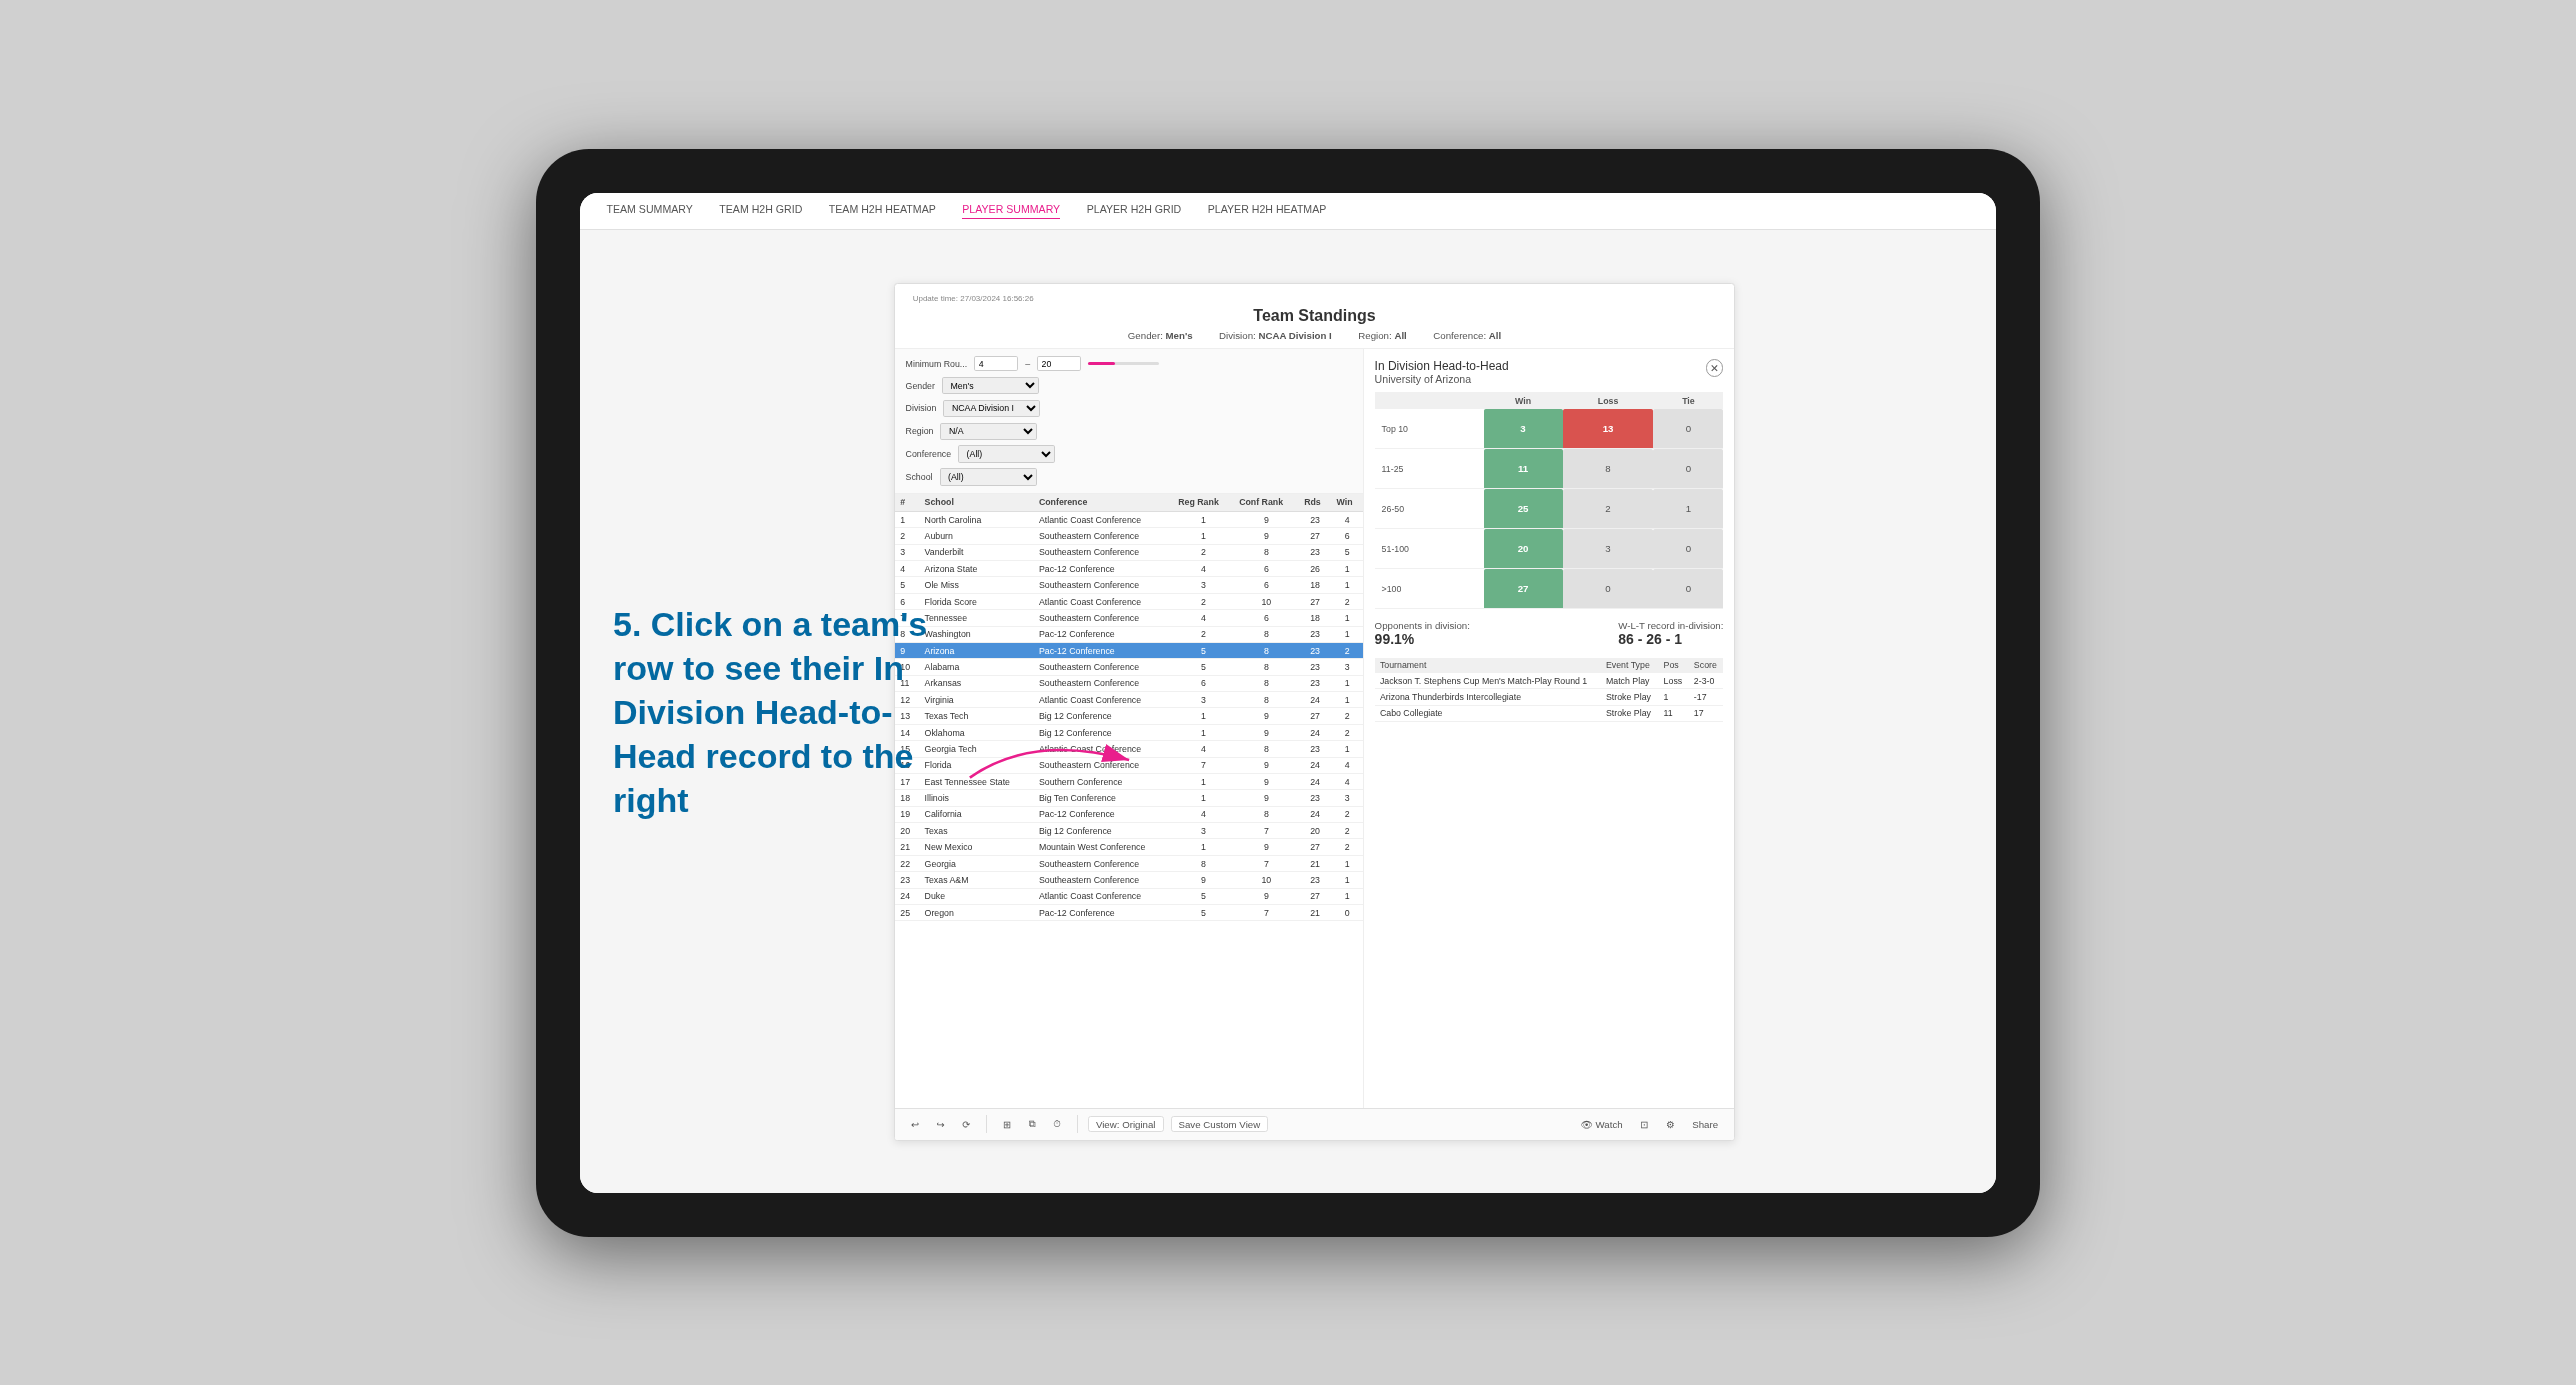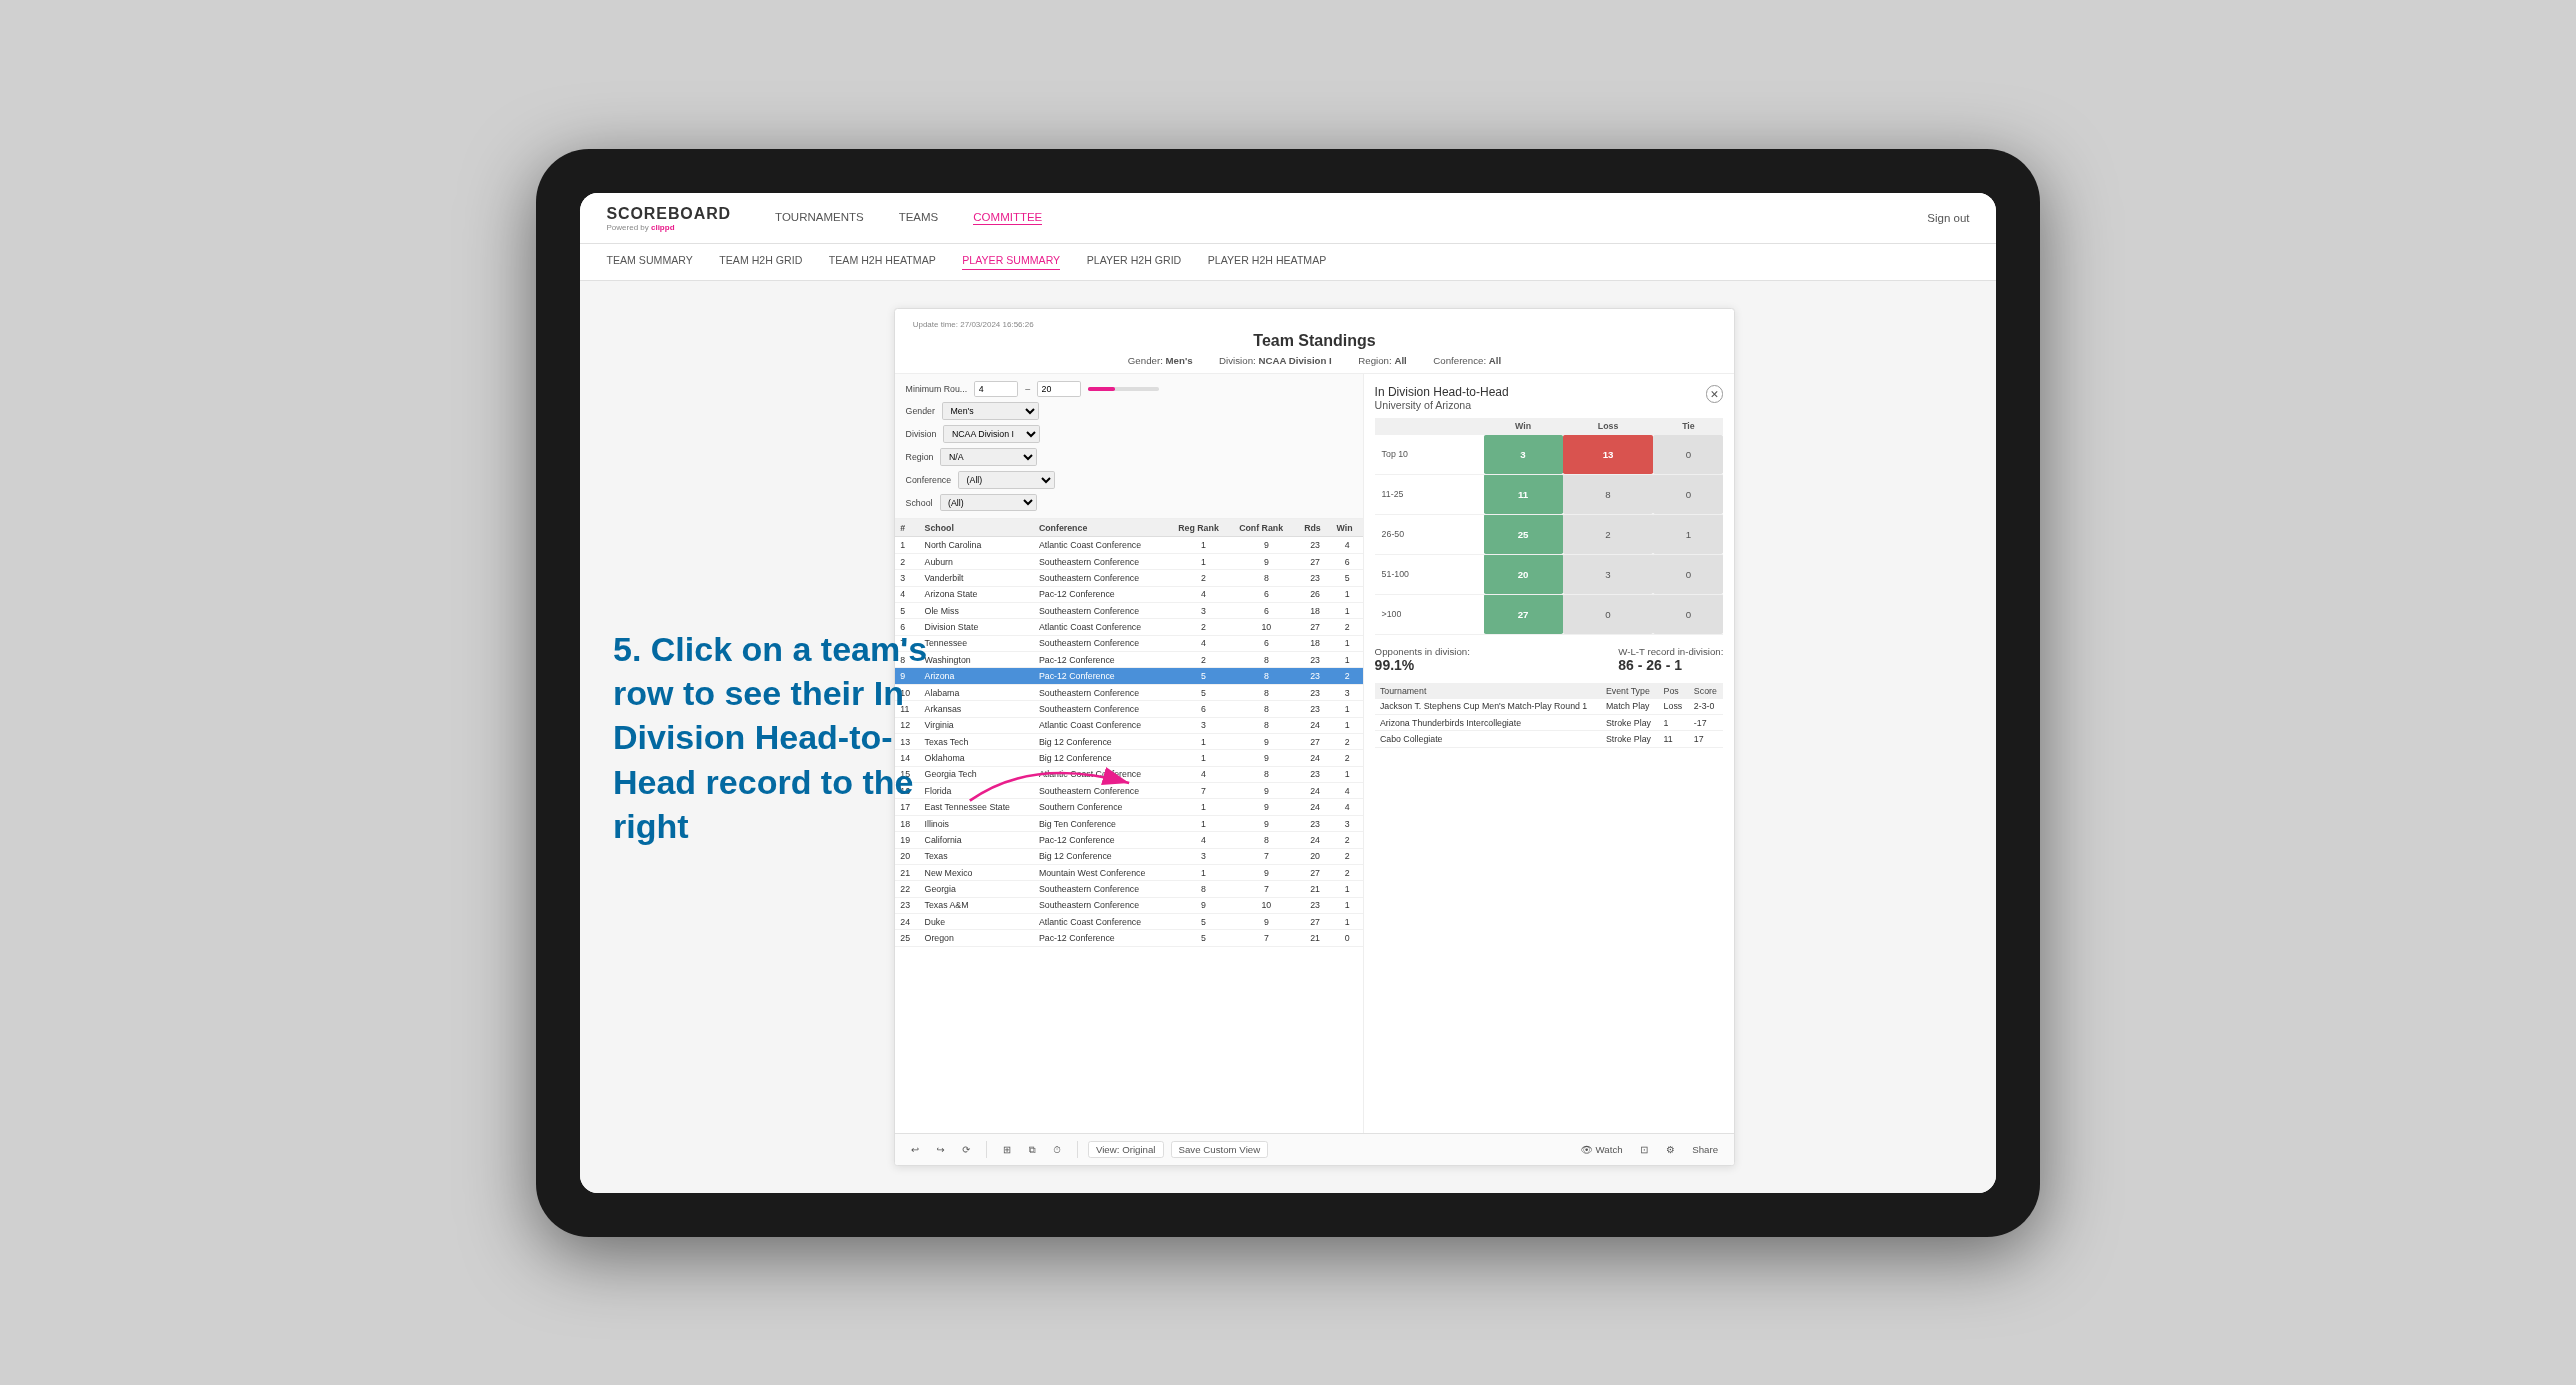--- a/index.html
+++ b/index.html
@@ -399,32 +399,20 @@
       cursor: pointer;
     }
   </style>
 </head>
 <body>
 
 <div class="outer-bg">
   <div class="tablet-frame">
     <div class="tablet-screen">
 
-      <div class="top-nav">
-        <div class="logo-area">
-          <span class="logo-title">SCOREBOARD</span>
-          <span class="logo-sub">Powered by <span>clippd</span></span>
-        </div>
-        <div class="nav-items">
-          <span class="nav-item">TOURNAMENTS</span>
-          <span class="nav-item">TEAMS</span>
-          <span class="nav-item active">COMMITTEE</span>
-        </div>
-        <span class="sign-out">Sign out</span>
-      </div>
 
       <div class="sub-nav">
         <span class="sub-nav-item">TEAM SUMMARY</span>
         <span class="sub-nav-item">TEAM H2H GRID</span>
         <span class="sub-nav-item">TEAM H2H HEATMAP</span>
         <span class="sub-nav-item active">PLAYER SUMMARY</span>
         <span class="sub-nav-item">PLAYER H2H GRID</span>
         <span class="sub-nav-item">PLAYER H2H HEATMAP</span>
       </div>
 
@@ -554,21 +542,21 @@
     <td>5</td>
     <td>Ole Miss</td>
     <td>Southeastern Conference</td>
     <td class="col-center">3</td>
     <td class="col-center">6</td>
     <td class="col-center">18</td>
     <td class="col-center">1</td>
   </tr>
                       <tr>
     <td>6</td>
-    <td>Division State</td>
+    <td>Florida Score</td>
     <td>Atlantic Coast Conference</td>
     <td class="col-center">2</td>
     <td class="col-center">10</td>
     <td class="col-center">27</td>
     <td class="col-center">2</td>
   </tr>
                       <tr>
     <td>7</td>
     <td>Tennessee</td>
     <td>Southeastern Conference</td>

